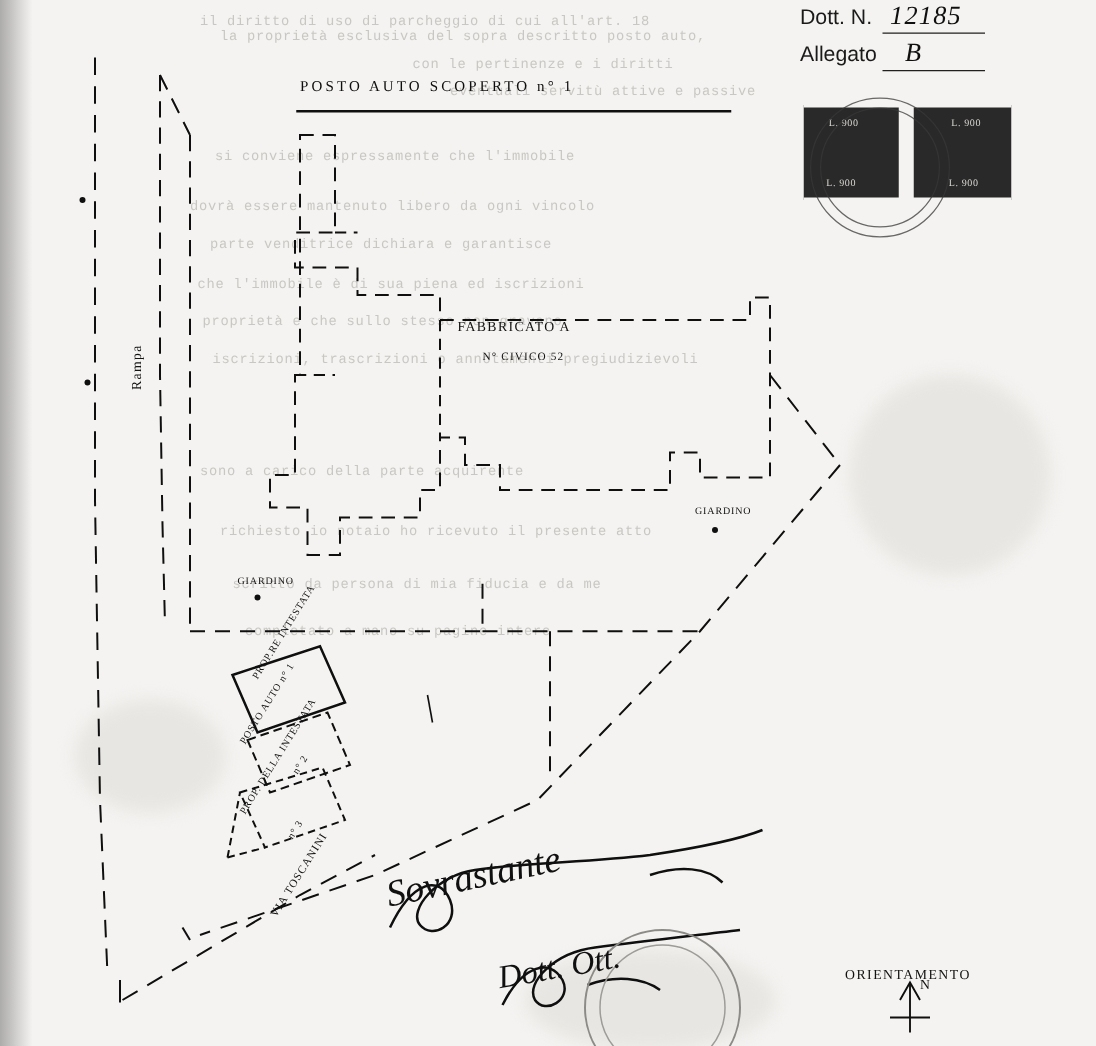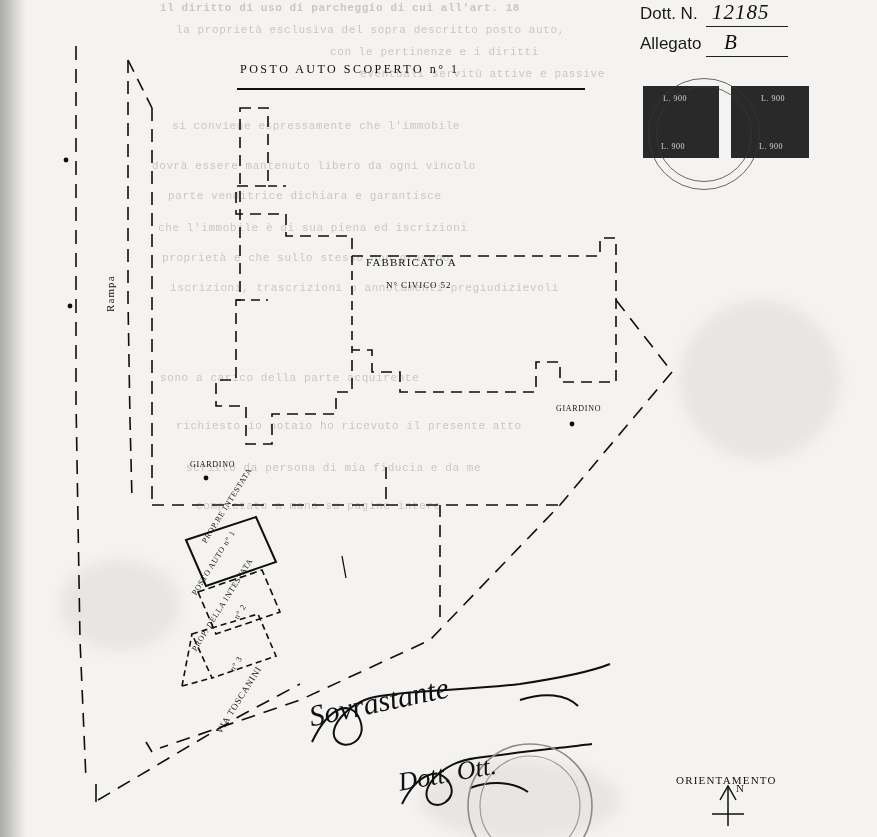--- a/index.html
+++ b/index.html
@@ -125,21 +125,21 @@
   .edge-dark {
     position: absolute;
     background: linear-gradient(to right, rgba(40,40,40,0.35), rgba(255,255,255,0));
   }
 </style>
 </head>
 <body>
 
 <div id="page">
 
-  <div class="bleed" style="left:160px; top:2px;font-weight:bold;">il diritto di uso di parcheggio di cui all'art. 18</div>
+  <div class="bleed" style="left:160px; top:12px;">il diritto di uso di parcheggio di cui all'art. 18</div>
   <div class="bleed" style="left:176px; top:24px;">la proprietà esclusiva del sopra descritto posto auto,</div>
   <div class="bleed" style="left:330px; top:46px;">con le pertinenze e i diritti</div>
   <div class="bleed" style="left:360px; top:68px;">eventuali servitù attive e passive</div>
   <div class="bleed" style="left:172px; top:120px;">si conviene espressamente che l'immobile</div>
   <div class="bleed" style="left:152px; top:160px;">dovrà essere mantenuto libero da ogni vincolo</div>
   <div class="bleed" style="left:168px; top:190px;">parte venditrice dichiara e garantisce</div>
   <div class="bleed" style="left:158px; top:222px;">che l'immobile è di sua piena ed iscrizioni</div>
   <div class="bleed" style="left:162px; top:252px;">proprietà e che sullo stesso non gravano</div>
   <div class="bleed" style="left:170px; top:282px;">iscrizioni, trascrizioni o annotamenti pregiudizievoli</div>
   <div class="bleed" style="left:160px; top:372px;">sono a carico della parte acquirente</div>

